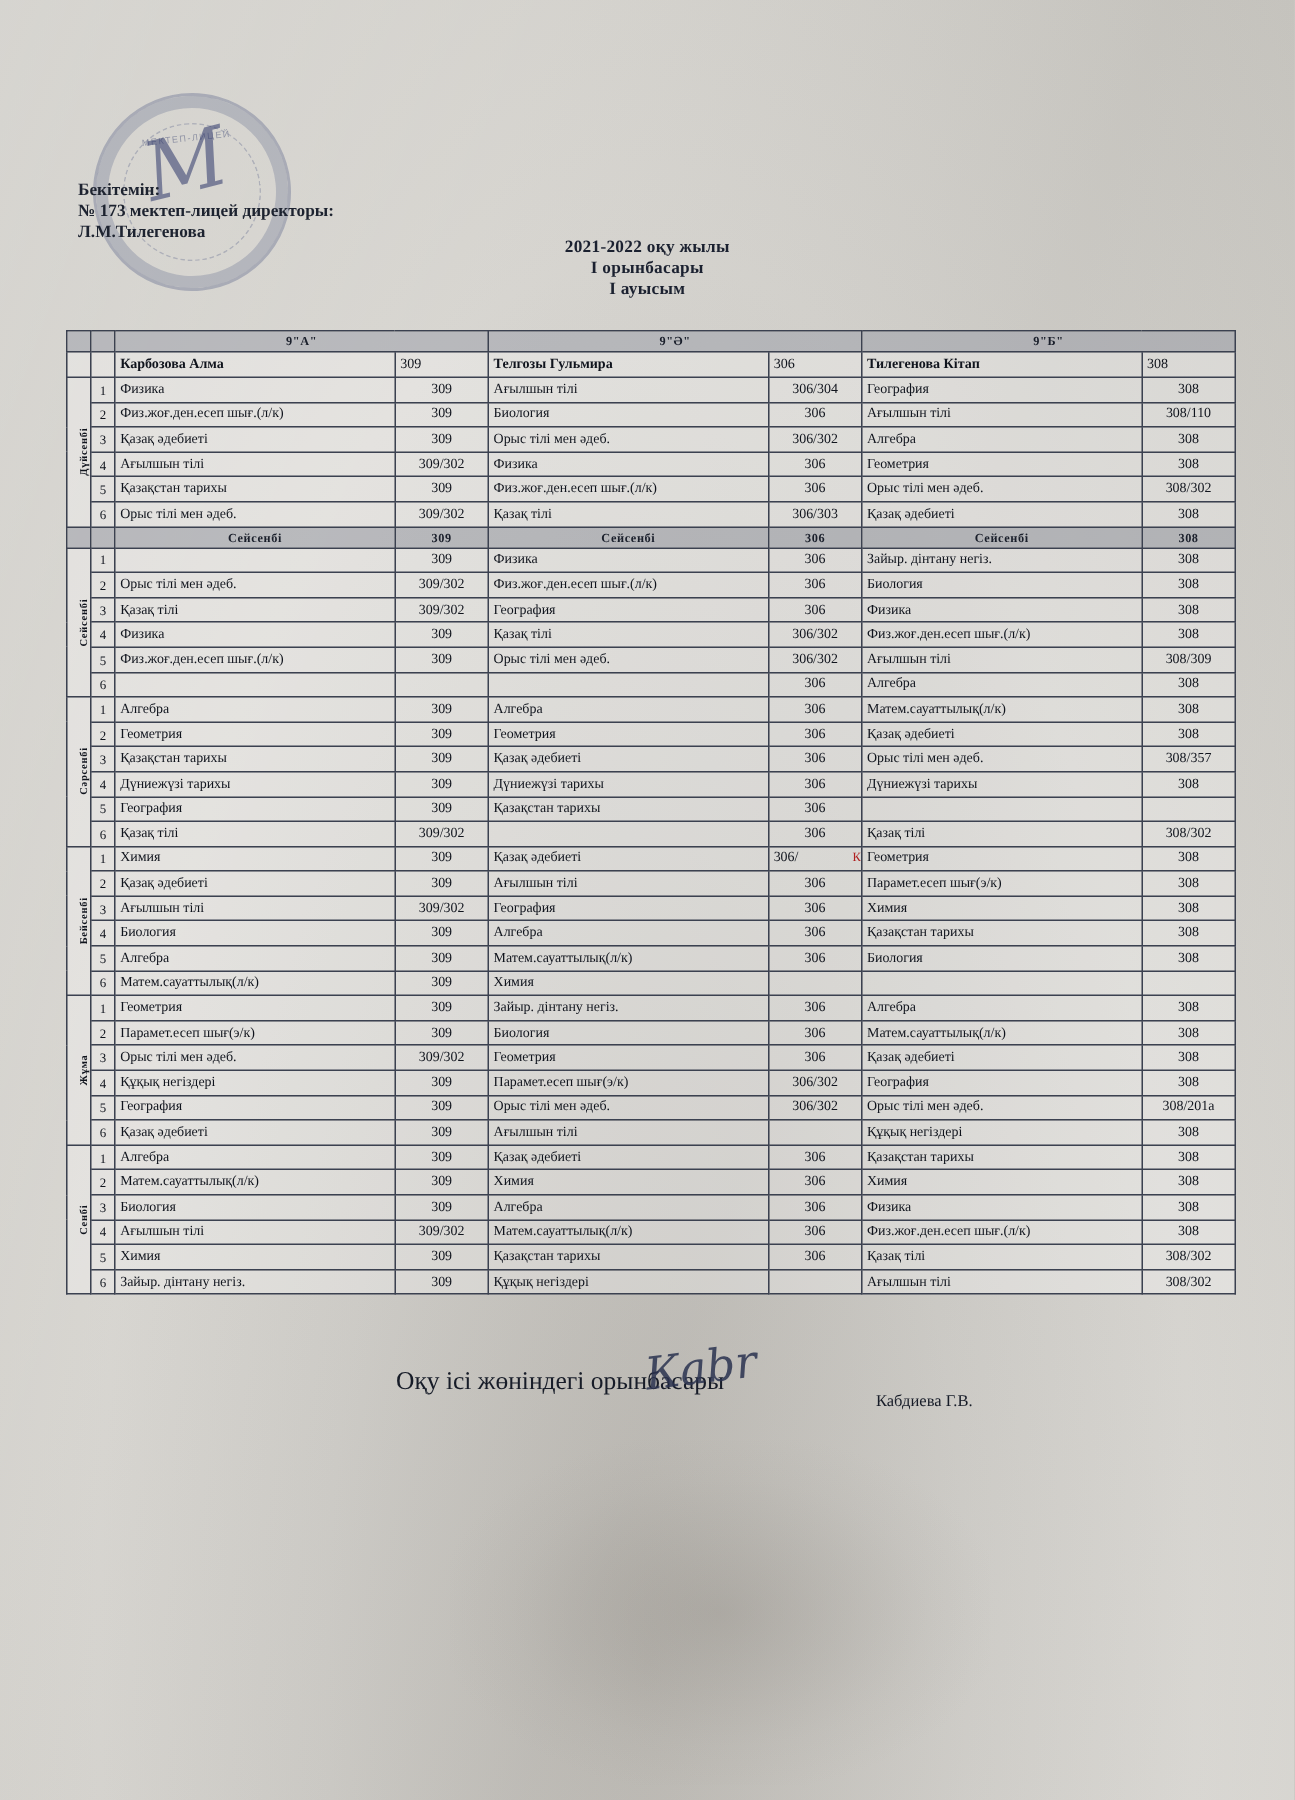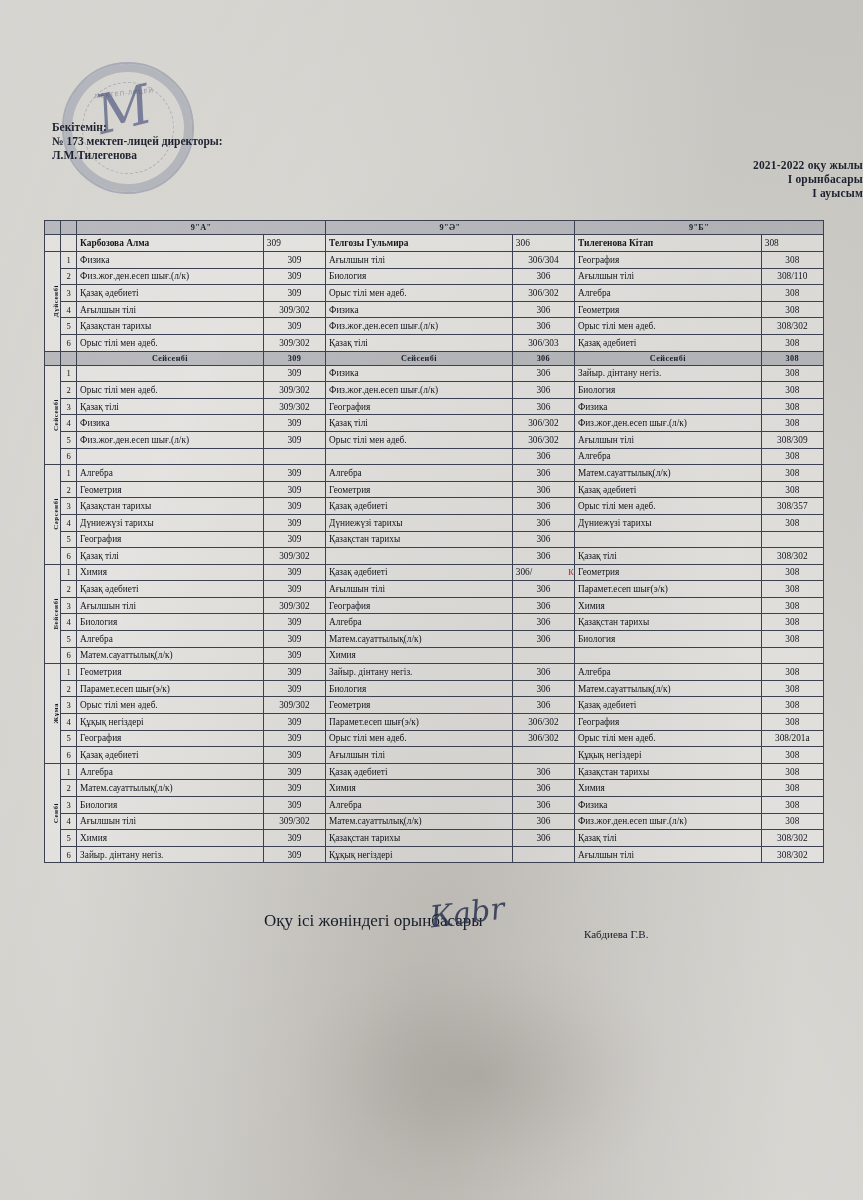--- a/index.html
+++ b/index.html
@@ -83,21 +83,21 @@
     position: absolute;
     left: 0;
     right: 0;
     top: 158px;
     text-align: center;
     font-size: 11.5px;
     line-height: 14px;
     font-weight: bold;
     color: #1b2130;
   }
-  .title-block div { letter-spacing: 0.2px; text-align: right; }
+  .title-block div { letter-spacing: 0.2px; }
 
   
   .grid-wrap {
     position: absolute;
     left: 44px;
     top: 220px;
     width: 780px;
   }
   table.sched {
     border-collapse: collapse;

